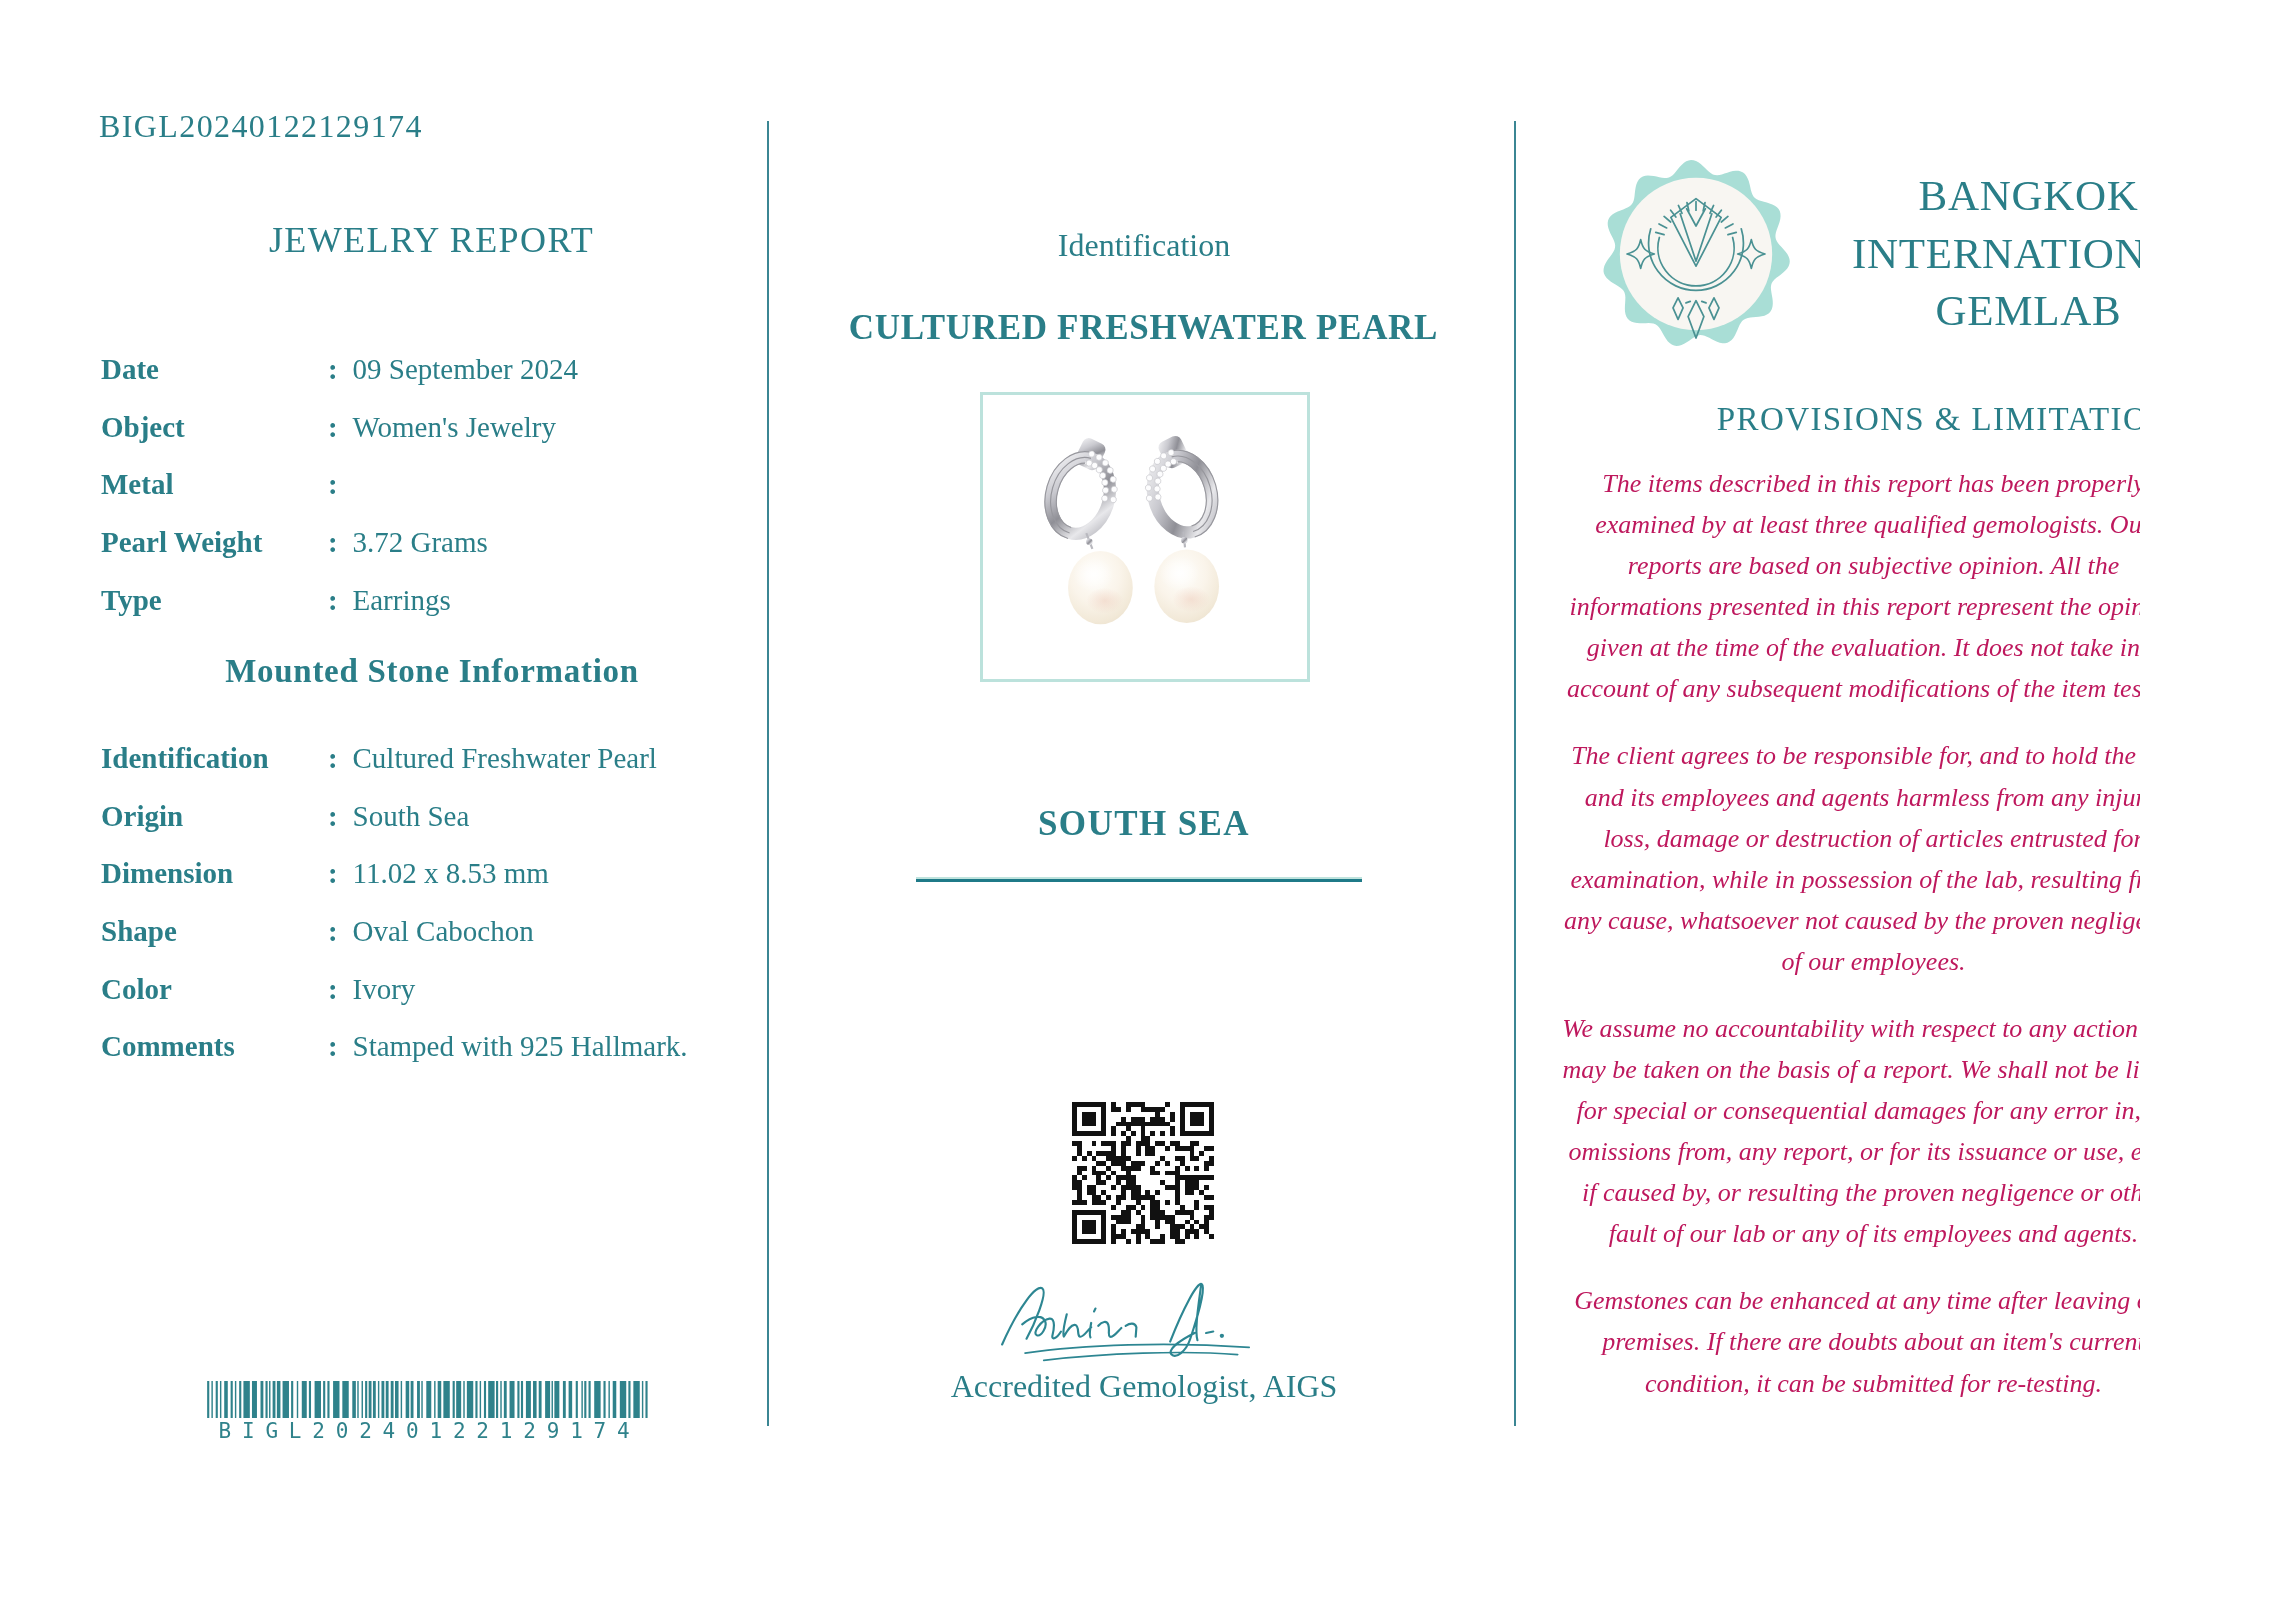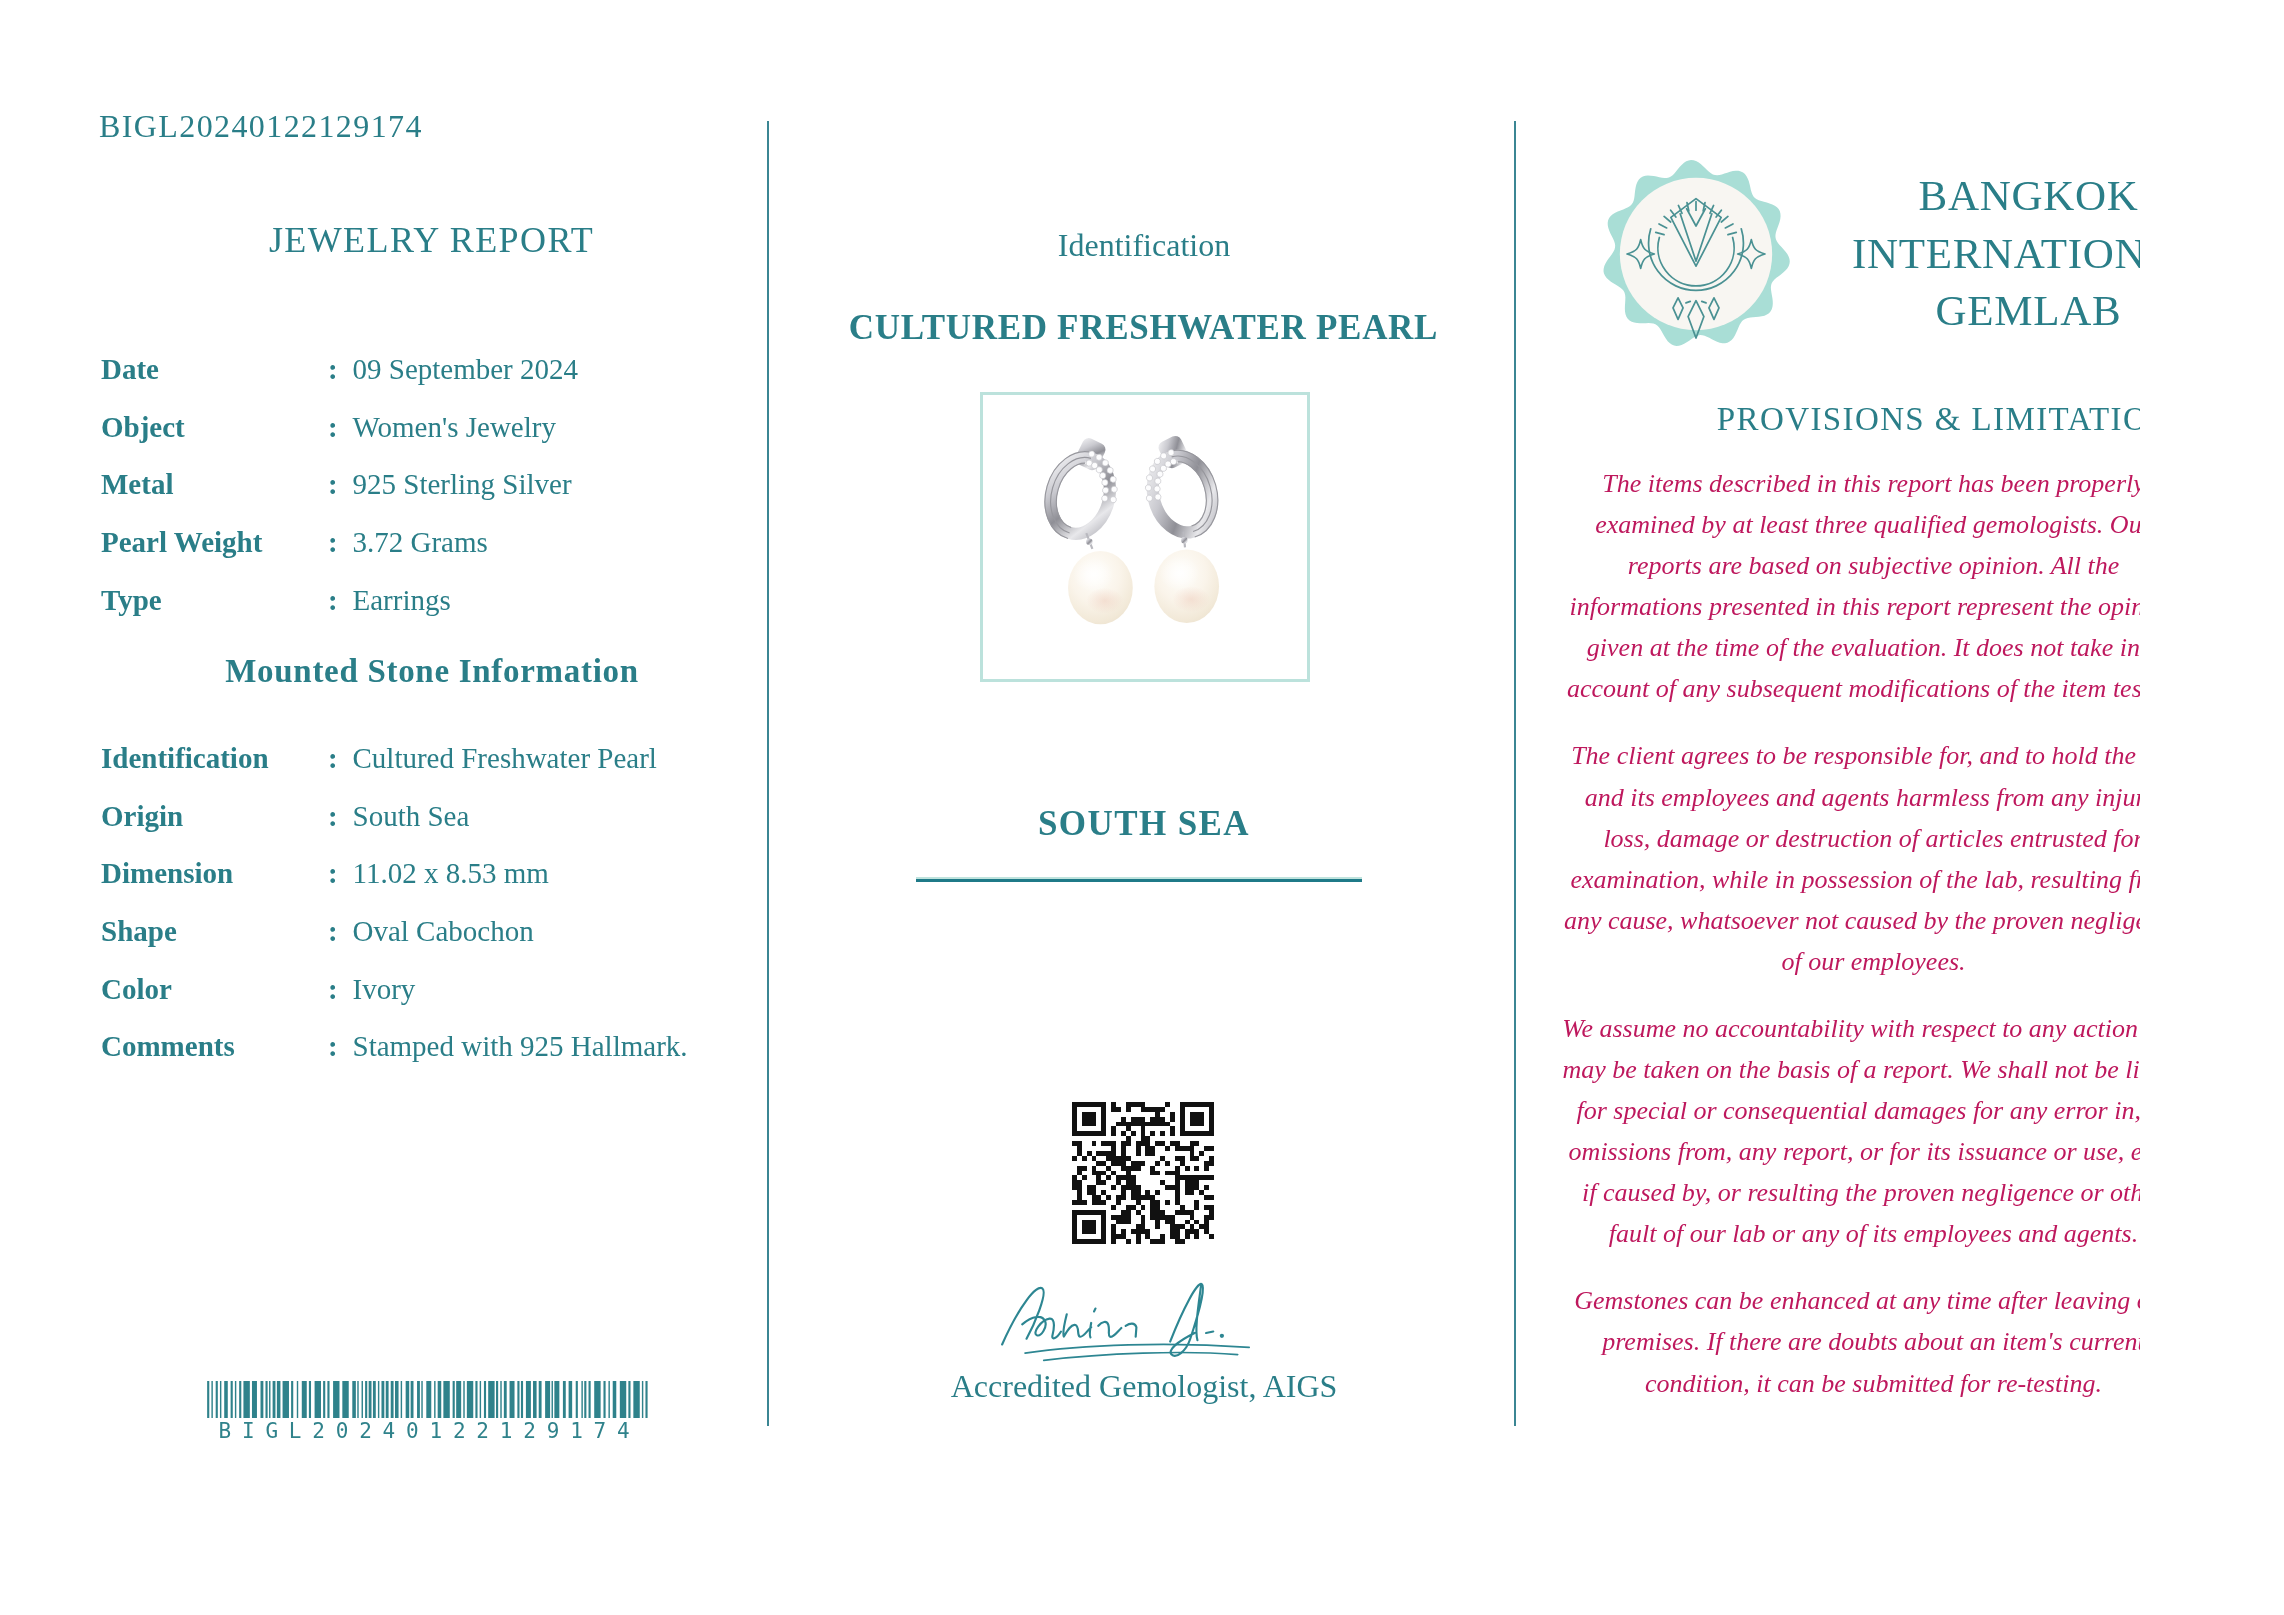--- a/index.html
+++ b/index.html
@@ -76,21 +76,20 @@
         <span class="val">09 September 2024</span>
       </div>
     <div class="row">
         <span class="lbl">Object</span>
         <span class="colon">:</span>
         <span class="val">Women's Jewelry</span>
       </div>
     <div class="row">
         <span class="lbl">Metal</span>
         <span class="colon">:</span>
-        <span class="val">925 Sterling Silver</span>
       </div>
     <div class="row">
         <span class="lbl">Pearl Weight</span>
         <span class="colon">:</span>
         <span class="val">3.72 Grams</span>
       </div>
     <div class="row">
         <span class="lbl">Type</span>
         <span class="colon">:</span>
         <span class="val">Earrings</span>

